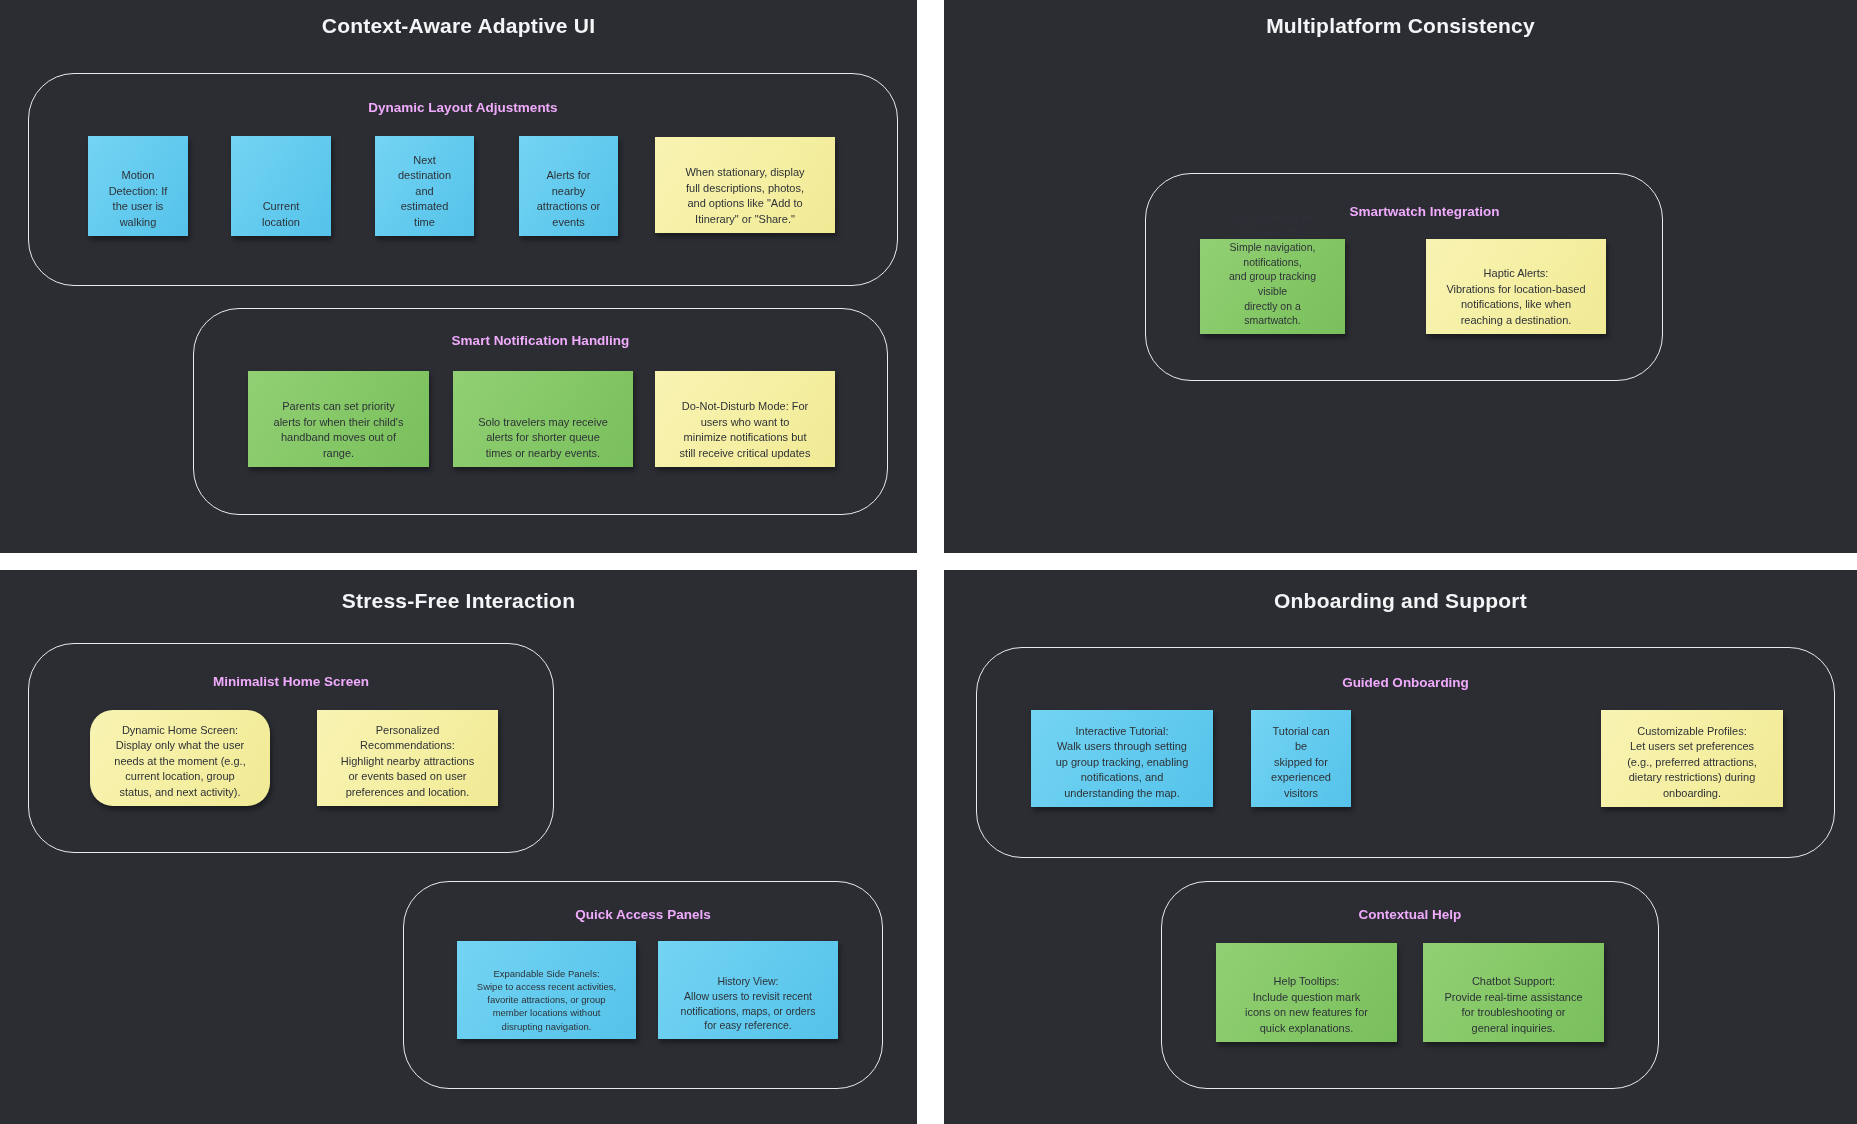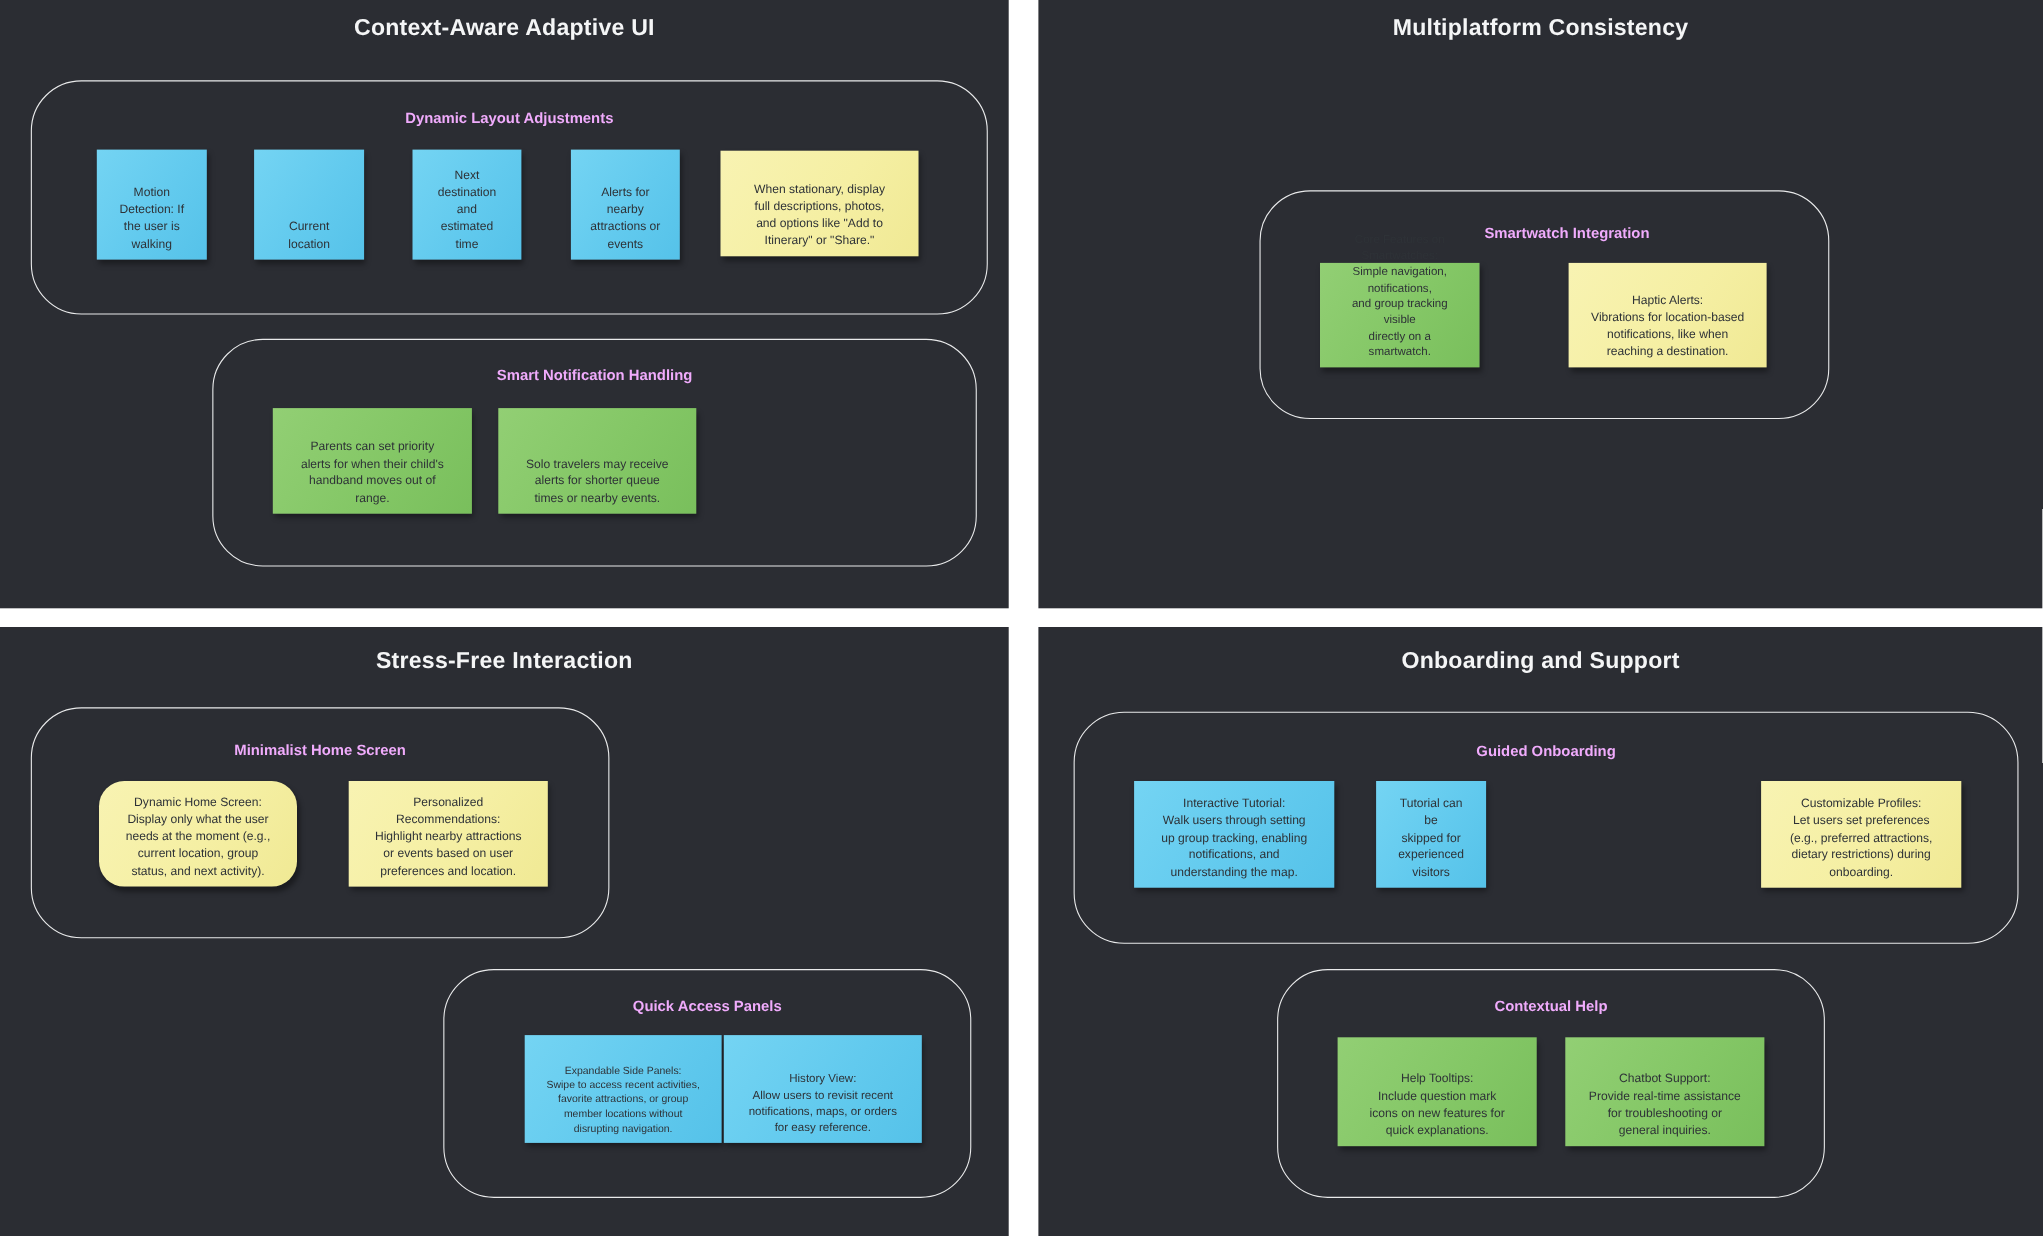--- a/index.html
+++ b/index.html
@@ -60,20 +60,25 @@
     </div>
     <div class="note green" style="left:248px;top:371px;width:181px;height:96px;">
       <span>Parents can set priority
 alerts for when their child's
 handband moves out of
 range.</span></div>
     <div class="note green" style="left:453px;top:371px;width:180px;height:96px;">
       <span>Solo travelers may receive
 alerts for shorter queue
 times or nearby events.</span></div>
+    <div class="note yellow" style="left:655px;top:371px;width:180px;height:96px;">
+      <span>Do-Not-Disturb Mode: For
+users who want to
+minimize notifications but
+still receive critical updates</span></div>
   </div>
 
   <div class="panel" style="left:944px;top:0;width:913px;height:553px;">
     <div class="panel-title" style="top:14px;">Multiplatform Consistency</div>
 
     <div class="frame" style="left:201px;top:173px;width:518px;height:208px;">
       <div class="frame-label" style="margin-top:30px;padding-left:41px;">Smartwatch Integration</div>
     </div>
     <div class="note green sm" style="left:256px;top:239px;width:145px;height:95px;">
       <span>Core Features on Smartwatches:
@@ -102,21 +107,21 @@
     <div class="note yellow" style="left:317px;top:140px;width:181px;height:96px;">
       <span>Personalized
 Recommendations:
 Highlight nearby attractions
 or events based on user
 preferences and location.</span></div>
 
     <div class="frame" style="left:403px;top:311px;width:480px;height:208px;">
       <div class="frame-label" style="margin-top:25px;">Quick Access Panels</div>
     </div>
-    <div class="note blue xs" style="left:457px;top:371px;width:179px;height:98px;margin-left:20px;">
+    <div class="note blue xs" style="left:457px;top:371px;width:179px;height:98px;">
       <span>Expandable Side Panels:
 Swipe to access recent activities,
 favorite attractions, or group
 member locations without
 disrupting navigation.</span></div>
     <div class="note blue sm" style="left:658px;top:371px;width:180px;height:98px;">
       <span>History View:
 Allow users to revisit recent
 notifications, maps, or orders
 for easy reference.</span></div>

